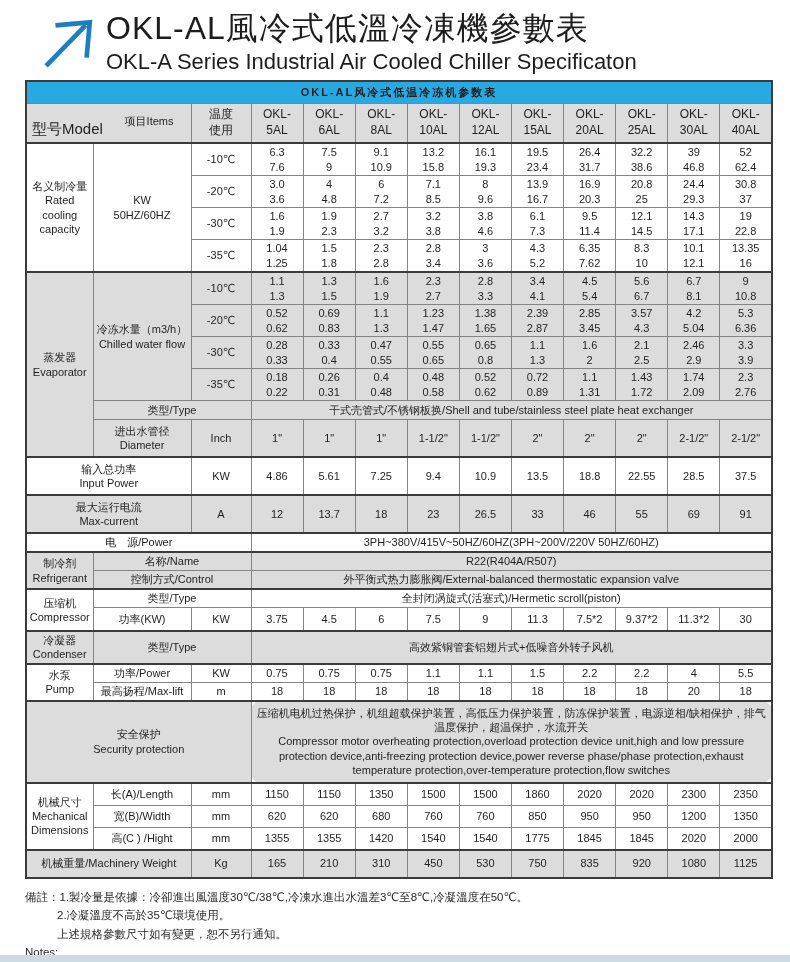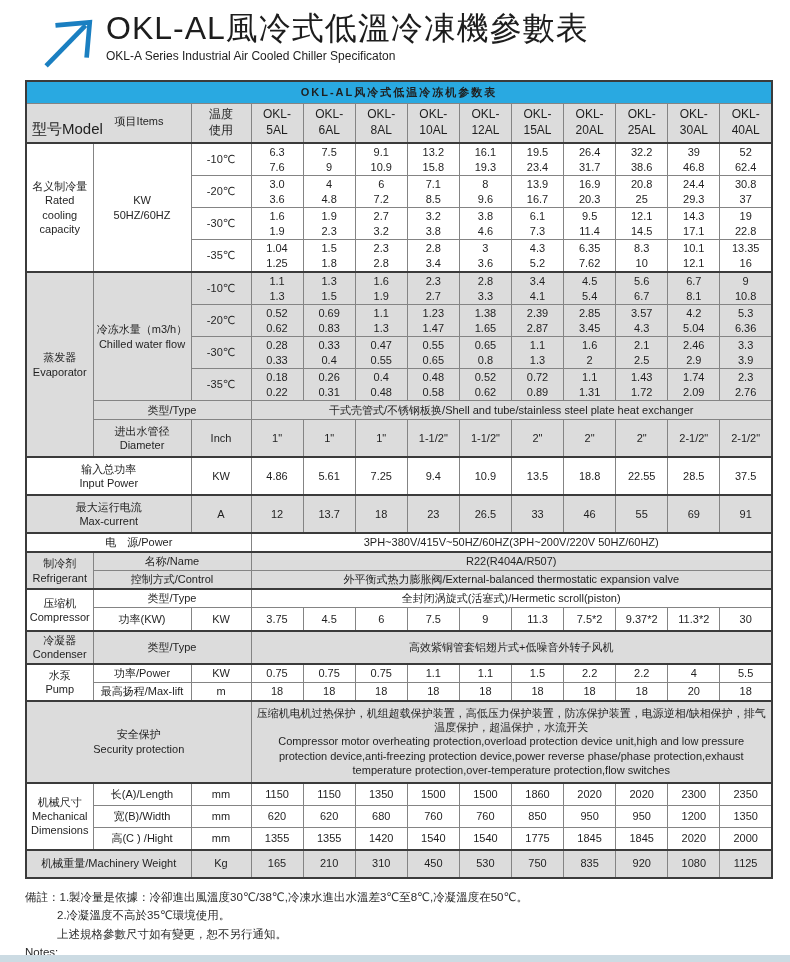--- a/index.html
+++ b/index.html
@@ -8,21 +8,21 @@
     width:790px;height:962px;position:relative;overflow:hidden;
     background:#ffffff;
     font-family:"Liberation Sans","DejaVu Sans",sans-serif;
     -webkit-font-smoothing:antialiased;
   }
   
   .doc-header{display:flex;align-items:flex-start;padding:10px 0 0 42px;height:66px;}
   .logo{width:56px;height:54px;flex:0 0 56px;margin-top:4px;}
   .titles{margin-left:8px;}
   .title-cn{font-size:32px;color:#1d1d1d;font-weight:500;letter-spacing:1px;line-height:1.15;}
-  .title-en{font-size:12px;color:#1d1d1d;font-weight:500;margin-top:2px;}
+  .title-en{font-size:22px;color:#1d1d1d;font-weight:500;margin-top:2px;}
   
   .tbl-wrap{margin:4px 22px 0 25px;}
   table.spec{width:746px;border-collapse:collapse;table-layout:fixed;border:2px solid #3b3b3b;}
   table.spec td{
     border:1px solid #848484;text-align:center;vertical-align:middle;
     font-size:11px;line-height:1.3;color:#1f1f1f;padding:1px 2px;
     white-space:pre-line;overflow:hidden;
   }
   tr.shade td{background:#dcdcdc;}
   tr.sec td{border-top:2px solid #3b3b3b;}
@@ -31,30 +31,30 @@
   tr.h38 td{height:36px;}
   tr.h31 td{height:29px;}
   tr.h18 td{height:16px;}
   tr.h36 td{height:34px;}
   tr.h17 td{height:15px;}
   tr.h22 td{height:20px;}
   tr.h26 td{height:24px;}
   tr.h80 td{height:78px;}
   tr.h21 td{height:19px;}
   tr.hd td{font-size:12px;}
-  td.left{text-align:left;padding:2px 6px;line-height:1.45;}
+  td.left{text-align:left;padding:2px 6px;line-height:1.45;border-radius:10px;}
   td.diag{position:relative;padding:0;
     background-image:linear-gradient(to bottom right,
       transparent calc(50% - 0.7px),
       #848484 calc(50% - 0.7px),
       #848484 calc(50% + 0.7px),
       transparent calc(50% + 0.7px));
   }
   td.diag .diag-a{position:absolute;left:5px;bottom:4px;font-size:15px;}
-  td.diag .diag-b{position:absolute;right:27px;top:10px;font-size:11px;}
+  td.diag .diag-b{position:absolute;right:17px;top:10px;font-size:11px;}
   
   .notes{margin:9px 0 0 25px;width:742px;font-size:11.5px;color:#2a2a2a;line-height:1.62;}
   .notes .indent{padding-left:32px;}
   .bottom-strip{position:absolute;left:0;bottom:0;width:790px;height:7px;background:#ccdbe3;}
 </style>
 </head>
 <body>
 
 <div class="doc-header">
   <svg class="logo" viewBox="0 0 52 52">

